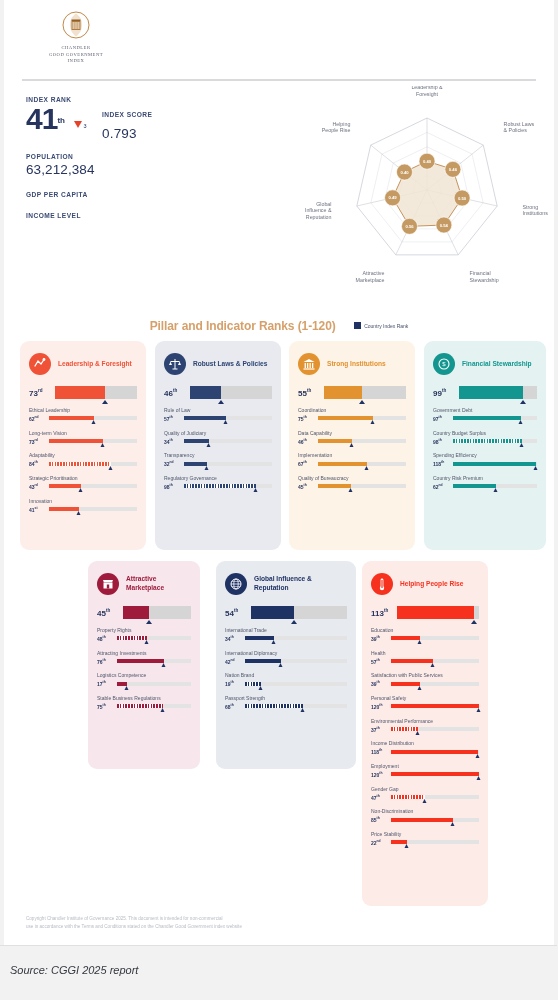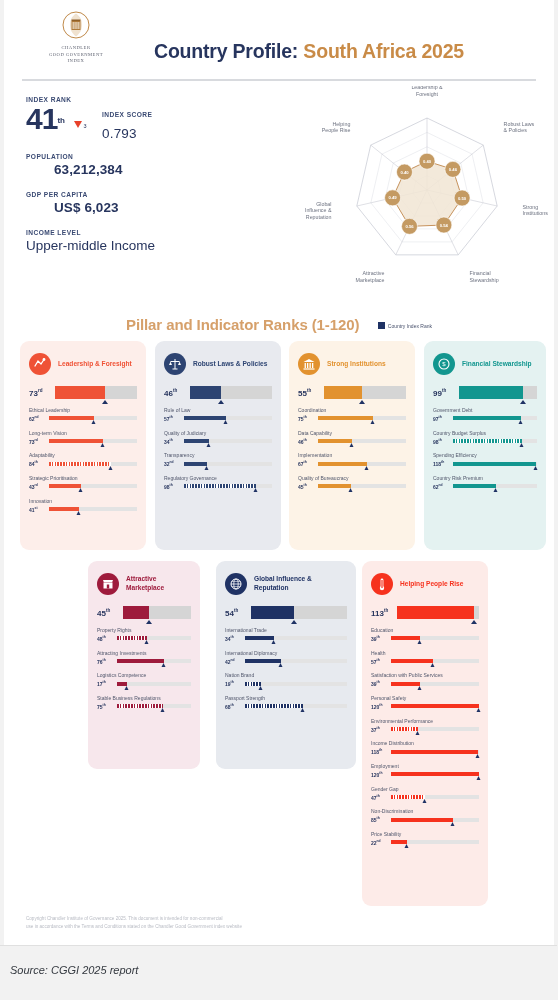--- a/index.html
+++ b/index.html
@@ -63,38 +63,38 @@
   }
   .tri-down {
     display: inline-block; width: 0; height: 0;
     border-left: 4.5px solid transparent; border-right: 4.5px solid transparent;
     border-top: 7px solid #e8412a; vertical-align: middle;
   }
   .delta-num { font-size: 5.5px; color: #27355e; margin-left: 1px; vertical-align: -2px;}
   .score-block { position: absolute; left: 76px; top: 0; }
   .score-val { font-size: 13.5px; color: #27355e; margin-top: 5px; letter-spacing: .2px;}
   .big-val { font-size: 13.5px; color: #27355e; margin-top: 2px; letter-spacing: .1px; }
-  .big-val.bold { font-weight: bold; margin-left: 28px; }
+  .big-val.bold { font-weight: normal; }
   .income-val { font-size: 13.5px; color: #27355e; margin-top: 2px; line-height: 15.5px; }
   .stat-gap { margin-top: 14px; }
 
   
   .radar { position: absolute; left: 292px; top: 86px; width: 262px; height: 212px; }
   .radar svg { display: block; }
   .radar-axis-label {
     font-size: 5.3px; fill: #6d7280; font-family: "Liberation Sans", sans-serif;
   }
   .radar-bubble-text { font-size: 4.2px; fill: #ffffff; font-weight: bold; }
 
   
   .section-head {
     position: absolute; left: 0; top: 314px; width: 550px; text-align: center;
   }
   .section-title {
-    display: inline-block; font-size: 15px; font-weight: bold; color: #d6a06a;
+    display: inline-block; font-size: 12px; font-weight: bold; color: #d6a06a;
     letter-spacing: -0.1px;
   }
   .legend { display: inline-block; margin-left: 14px; vertical-align: 2px; }
   .legend-swatch {
     display: inline-block; width: 7px; height: 7px; background: #1f3264;
     vertical-align: -1px; margin-right: 3px;
   }
   .legend-label { font-size: 5px; color: #47506b; }
 
   
@@ -177,23 +177,20 @@
             <rect x="17.4" y="14" width="1.1" height="7" fill="#f3e8d8"></rect>
             <rect x="19.3" y="14" width="1.1" height="7" fill="#f3e8d8"></rect>
           </svg>
         </div>
         <div class="logo-text">
           <div>CHANDLER</div>
           <div>GOOD GOVERNMENT</div>
           <div>INDEX</div>
         </div>
       </div>
-      <div class="title">
-        <span>Country Profile: </span><span class="accent">South Africa 2025</span>
-      </div>
       <div class="hr"></div>
     </div>
 
     <div class="stats">
       <div class="stat-label">INDEX RANK</div>
       <div class="rank-row">
         <span class="rank-big">41</span><span class="rank-sup">th</span>
         <span class="rank-delta">
           <span class="tri-down"></span><span class="delta-num">3</span>
         </span>
@@ -201,25 +198,23 @@
           <span class="stat-label">INDEX SCORE</span>
           <div class="score-val">0.793</div>
         </span>
       </div>
       <div class="stat-gap">
         <div class="stat-label">POPULATION</div>
         <div class="big-val bold">63,212,384</div>
       </div>
       <div class="stat-gap">
         <div class="stat-label">GDP PER CAPITA</div>
-        <div class="big-val bold">US$ 6,023</div>
       </div>
       <div class="stat-gap">
         <div class="stat-label">INCOME LEVEL</div>
-        <div class="income-val">Upper-middle Income</div>
       </div>
     </div>
 
     <div class="radar">
       <svg id="radar-svg" width="262" height="212" viewBox="0 0 262 212">
           <polygon points="131.00,89.60 142.26,95.02 145.04,107.20 137.25,116.97 124.75,116.97 116.96,107.20 119.74,95.02" fill="none" stroke="#c9cbd4" stroke-width="0.45" opacity="0.7"></polygon>
           <polygon points="131.00,75.20 153.52,86.04 159.08,110.41 143.50,129.95 118.50,129.95 102.92,110.41 108.48,86.04" fill="none" stroke="#c9cbd4" stroke-width="0.45" opacity="0.7"></polygon>
           <polygon points="131.00,60.80 164.78,77.07 173.12,113.61 149.74,142.92 112.26,142.92 88.88,113.61 97.22,77.07" fill="none" stroke="#c9cbd4" stroke-width="0.45" opacity="0.7"></polygon>
           <polygon points="131.00,46.40 176.03,68.09 187.16,116.82 155.99,155.90 106.01,155.90 74.84,116.82 85.97,68.09" fill="none" stroke="#c9cbd4" stroke-width="0.45" opacity="0.7"></polygon>
           <polygon points="131.00,32.00 187.29,59.11 201.19,120.02 162.24,168.87 99.76,168.87 60.81,120.02 74.71,59.11" fill="none" stroke="#c9cbd4" stroke-width="0.8" opacity="0.95"></polygon>

